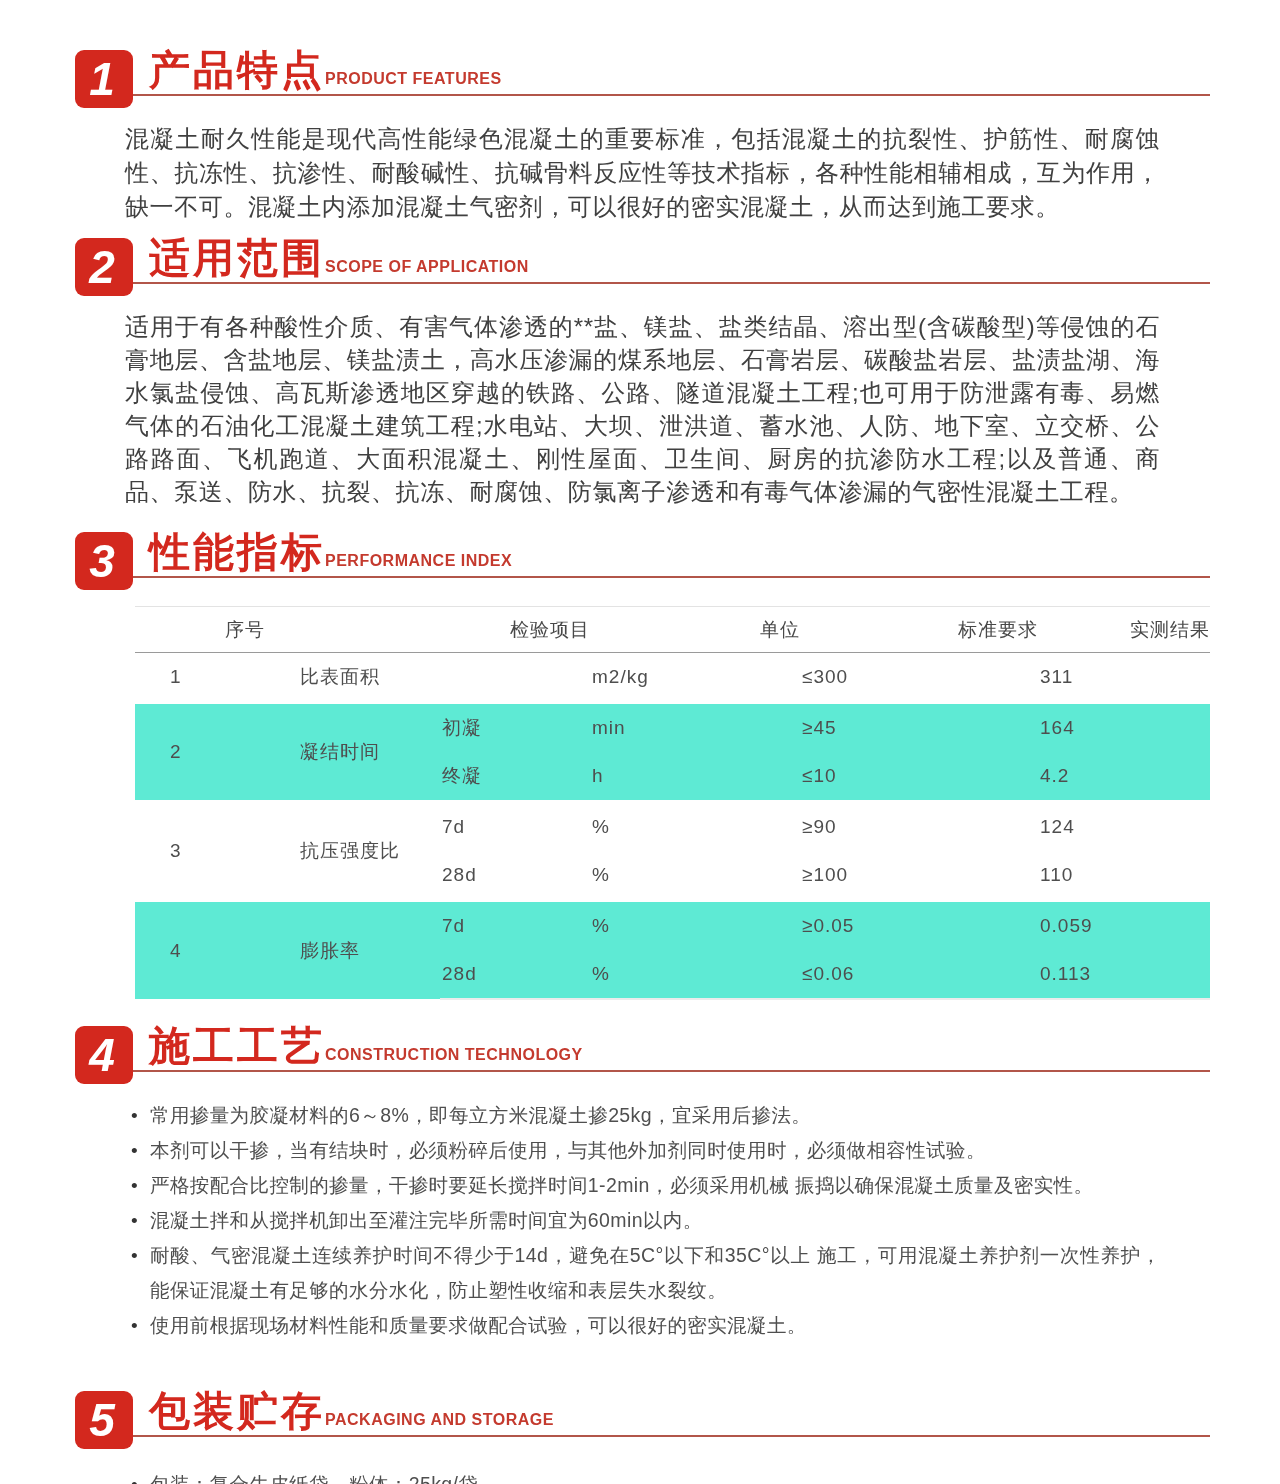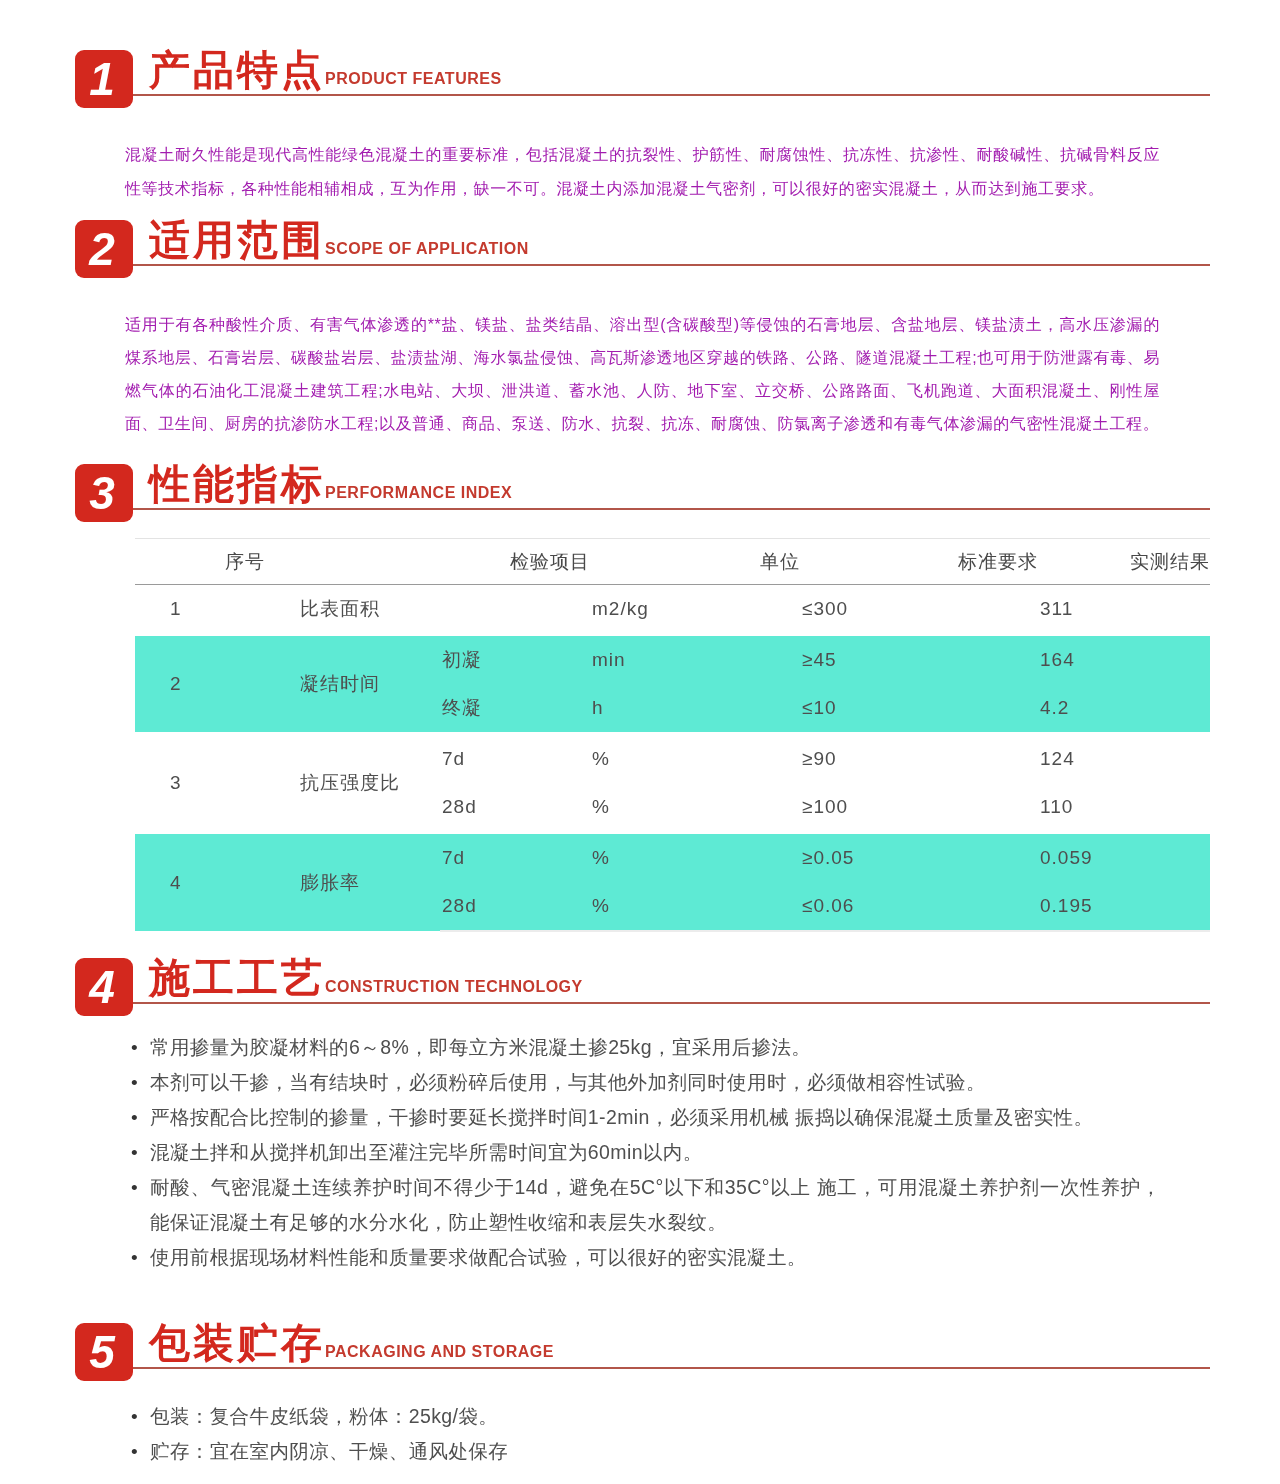--- a/index.html
+++ b/index.html
@@ -25,23 +25,23 @@
   }
   .head-title{
     font-size:41px;font-weight:bold;color:#d3281e;letter-spacing:3px;line-height:1;
   }
   .head-sub{
     font-size:16px;font-weight:bold;color:#c43a2e;letter-spacing:0.5px;
   }
 
   
   .para{
-    margin:30px 0 0 50px;width:1035px;
-    font-size:16px;line-height:34px;letter-spacing:0.6px;text-align:justify;
-    color:#a21caf;
+    margin:14px 0 0 50px;width:1035px;
+    font-size:24px;line-height:34px;letter-spacing:0.6px;text-align:justify;
+    color:#404040;
   }
   .para.tight{line-height:33px;}
 
   ul.bullets{list-style:none;margin:14px 13px 0 56px;padding:0;width:1030px;}
   ul.bullets li{
     position:relative;padding-left:19px;font-size:19.5px;line-height:35px;
     letter-spacing:0.4px;color:#4f4f4f;text-align:justify;
   }
   ul.bullets li::before{
     content:"\2022";position:absolute;left:0;top:0;color:#333;font-size:19px;
@@ -163,21 +163,21 @@
           <td class="pad" rowspan="2">膨胀率</td>
           <td>7d</td>
           <td>%</td>
           <td>≥0.05</td>
           <td>0.059</td>
         </tr>
         <tr class="shade last">
           <td>28d</td>
           <td>%</td>
           <td>≤0.06</td>
-          <td>0.195</td>
+          <td>0.113</td>
         </tr>
       </tbody>
     </table>
   </div>
 
   <div class="sec" style="margin-top:26px;">
     <div class="sec-head">
       <div class="badge">4</div>
       <div class="head-line">
         <span class="head-title">施工工艺</span>

